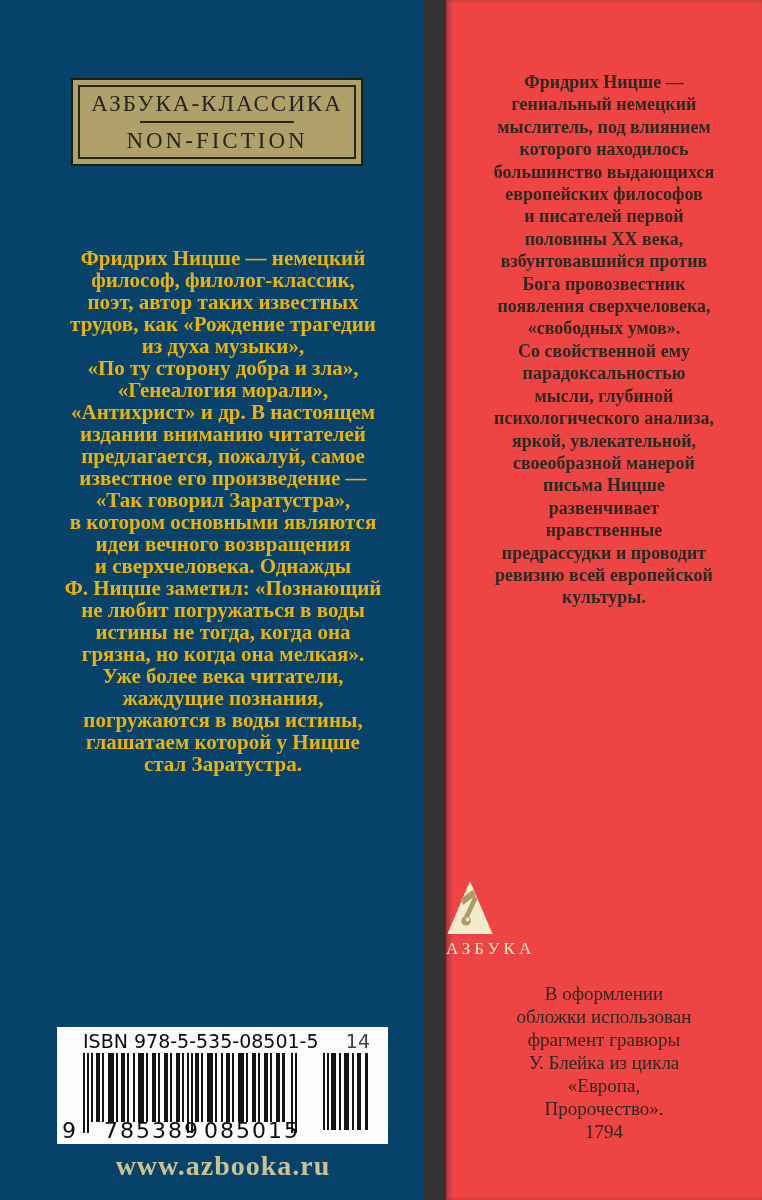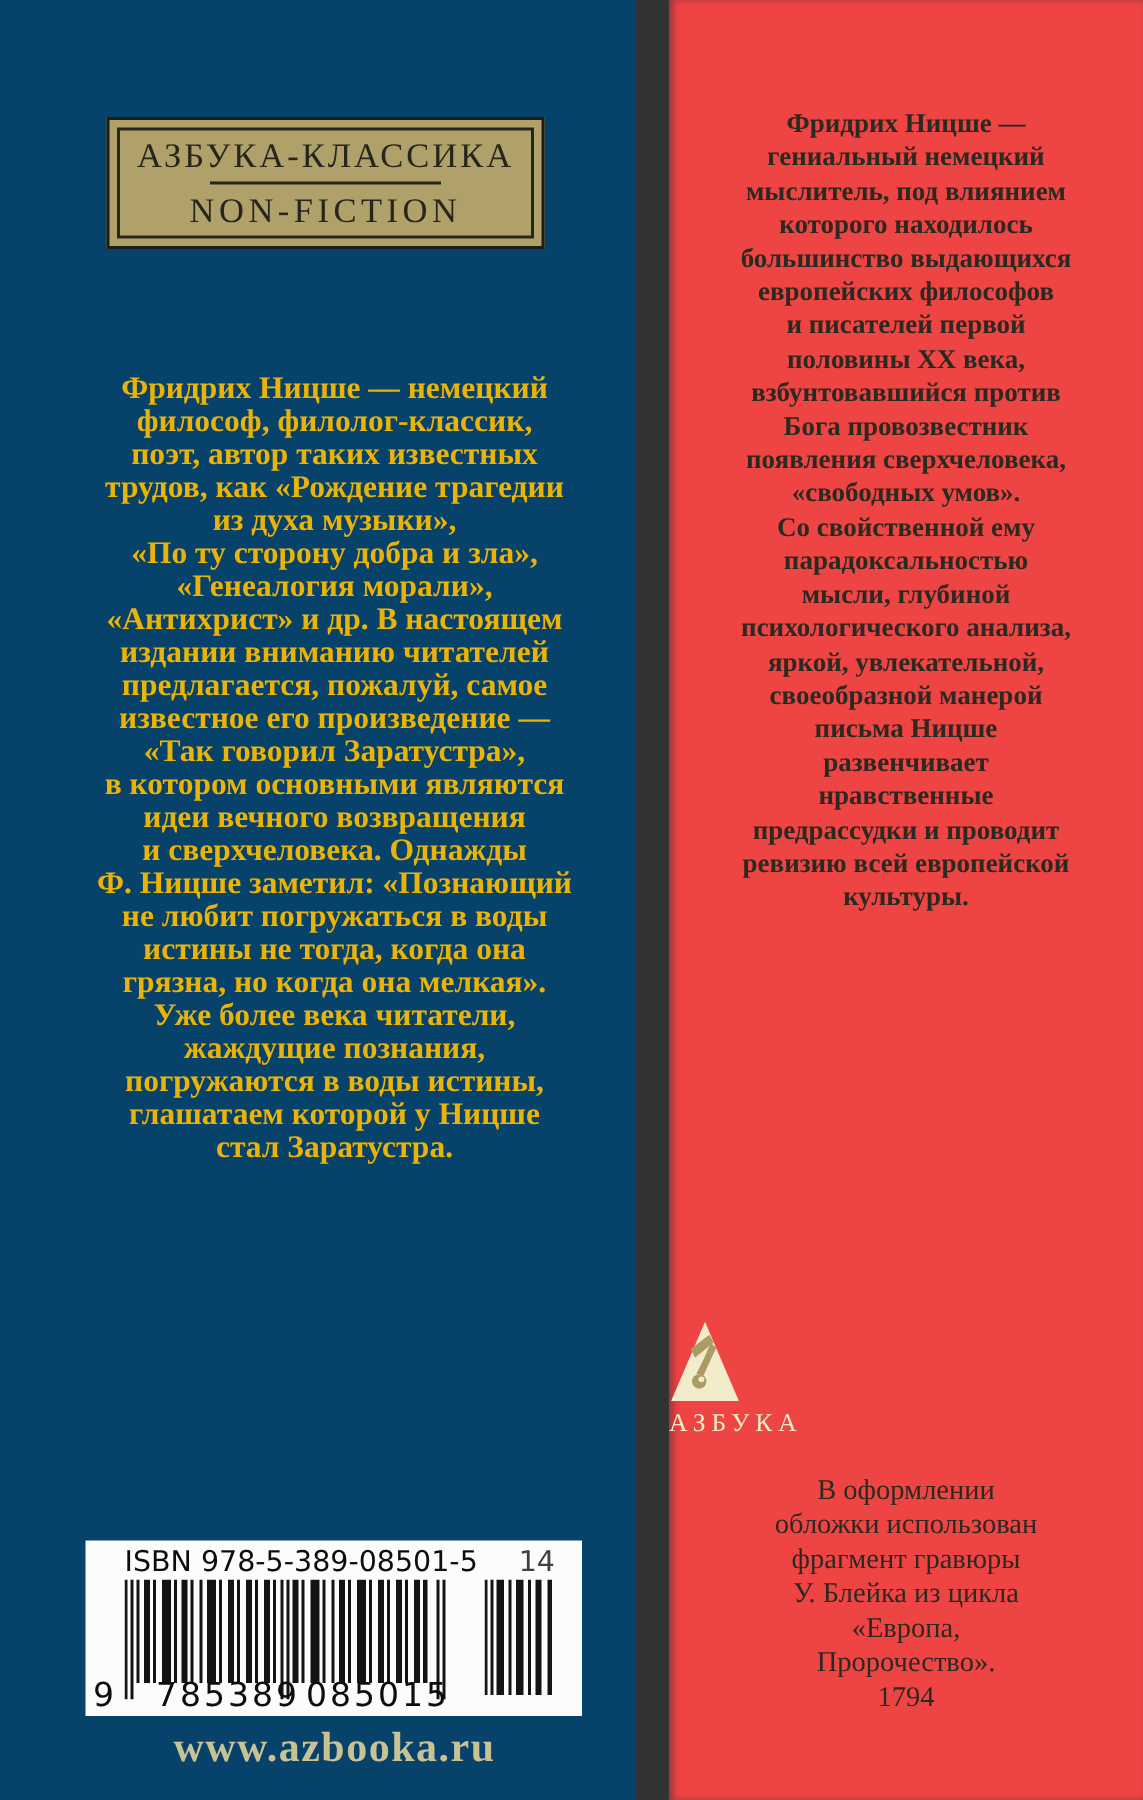--- a/index.html
+++ b/index.html
@@ -116,21 +116,21 @@
 не любит погружаться в воды
 истины не тогда, когда она
 грязна, но когда она мелкая».
 Уже более века читатели,
 жаждущие познания,
 погружаются в воды истины,
 глашатаем которой у Ницше
 стал Заратустра.</div>
 
     <div class="barcode-box">
-      <div class="bc-isbn">ISBN 978-5-389-08501-5</div>
+      <div class="bc-isbn">ISBN 978-5-535-08501-5</div>
       <div class="bc-addon-label">14</div>
 
       <svg class="bars-main" width="218" height="80" viewBox="0 0 218 80">
         <g fill="#141414">
           <rect x="0" y="0" width="2" height="80"></rect>
             <rect x="4" y="0" width="2" height="80"></rect>
           <rect x="8" y="0" width="2" height="69"></rect>
             <rect x="13" y="0" width="4" height="69"></rect>
           <rect x="19" y="0" width="2" height="69"></rect>
             <rect x="25" y="0" width="6" height="69"></rect>

